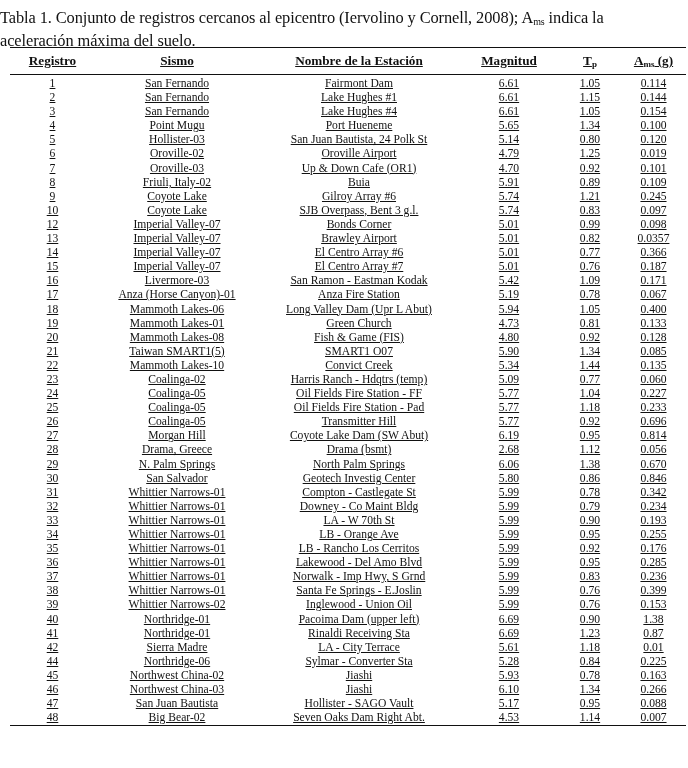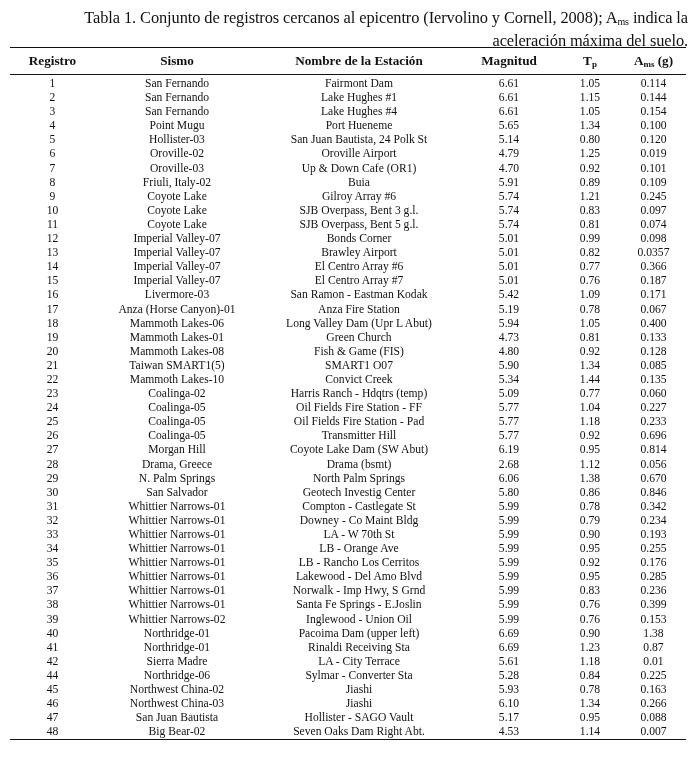--- a/index.html
+++ b/index.html
@@ -4,27 +4,27 @@
 <style>
   html, body { margin: 0; padding: 0; background: #ffffff; }
   body {
     width: 688px; height: 768px; overflow: hidden;
     font-family: "Liberation Serif", "DejaVu Serif", serif;
     color: #111;
     position: relative;
   }
   .caption {
     position: absolute; left: 0; top: 8px; width: 688px;
-    text-align: right; font-size: 16.4px; line-height: 19px;
+    text-align: left; font-size: 16.4px; line-height: 19px;
     letter-spacing: -0.1px;
   }
   .caption sub { font-size: 10px; vertical-align: -2px; }
   .tbl {
     position: absolute; left: 10px; top: 47px; width: 676px;
-    border-collapse: collapse; table-layout: fixed;
+    border-collapse: collapse; table-layout: fixed; text-decoration: underline;
   }
   .tbl thead th {
     font-weight: bold; font-size: 13.2px; height: 26px;
     border-top: 1.5px solid #111; border-bottom: 1.5px solid #111;
     padding: 0; text-align: center; vertical-align: middle;
   }
   .tbl thead th sub { font-size: 9px; vertical-align: -2px; }
   .tbl tbody td {
     font-size: 11.6px; height: 14.1px; line-height: 14.1px;
     padding: 0; text-align: center; white-space: nowrap;
@@ -140,28 +140,20 @@
       </tr>
       <tr>
         <td>10</td>
         <td>Coyote Lake</td>
         <td>SJB Overpass, Bent 3 g.l.</td>
         <td>5.74</td>
         <td>0.83</td>
         <td>0.097</td>
       </tr>
       <tr>
-        <td>11</td>
-        <td>Coyote Lake</td>
-        <td>SJB Overpass, Bent 5 g.l.</td>
-        <td>5.74</td>
-        <td>0.81</td>
-        <td>0.074</td>
-      </tr>
-      <tr>
         <td>12</td>
         <td>Imperial Valley-07</td>
         <td>Bonds Corner</td>
         <td>5.01</td>
         <td>0.99</td>
         <td>0.098</td>
       </tr>
       <tr>
         <td>13</td>
         <td>Imperial Valley-07</td>

